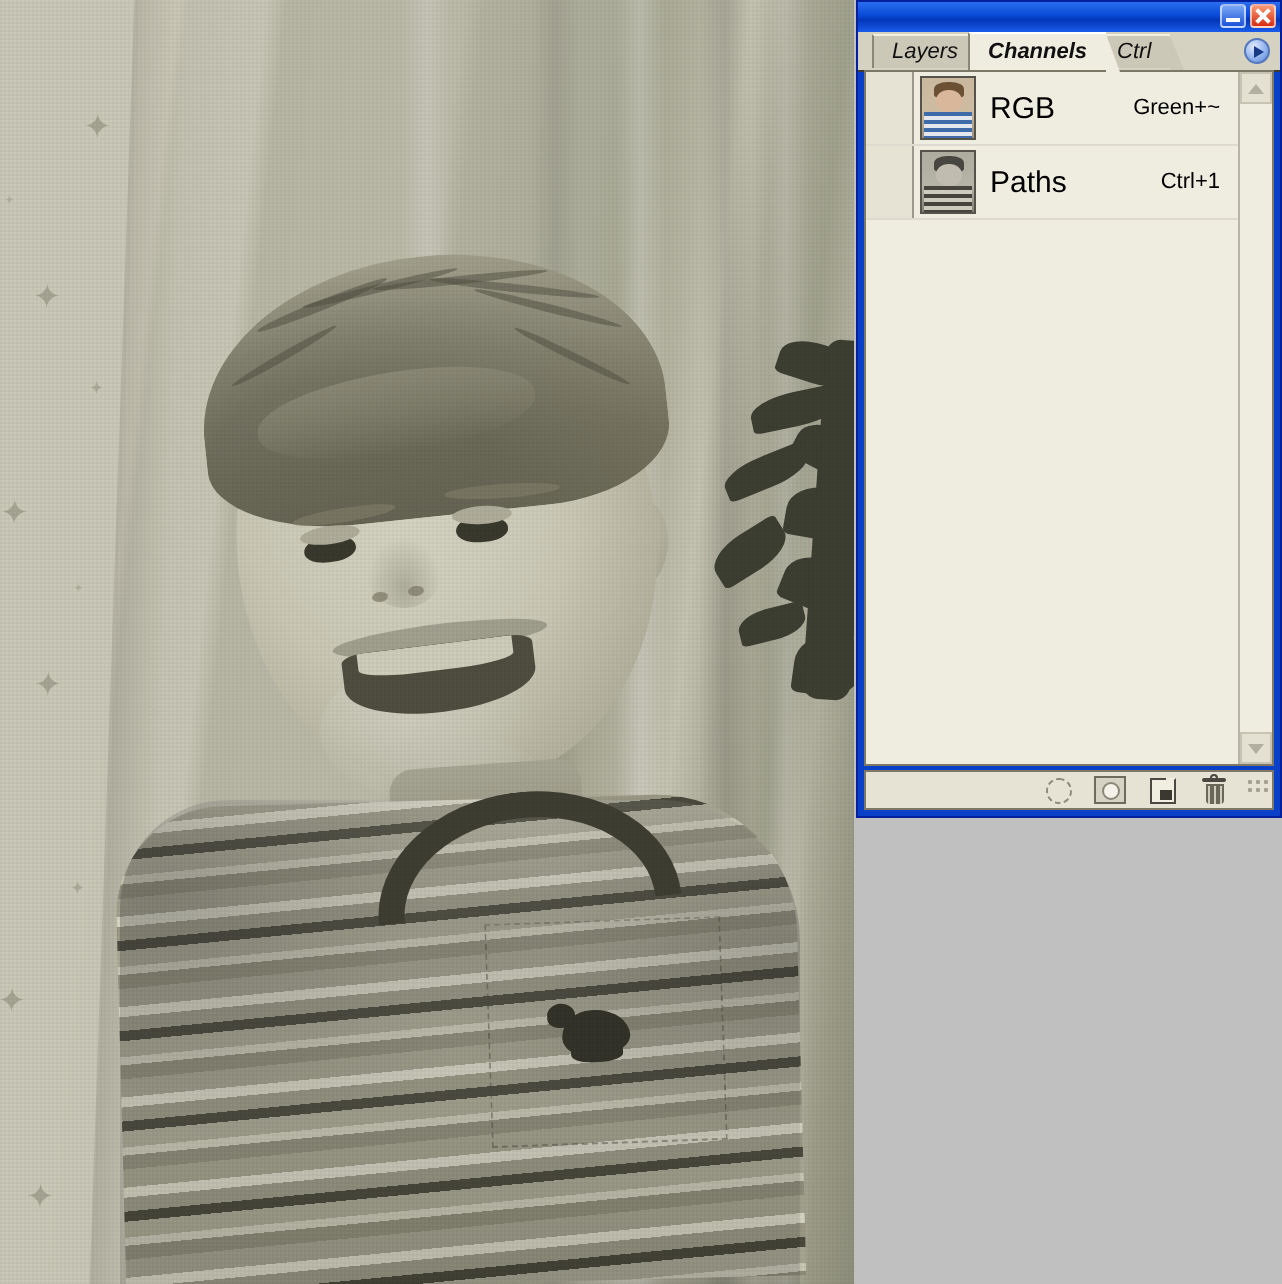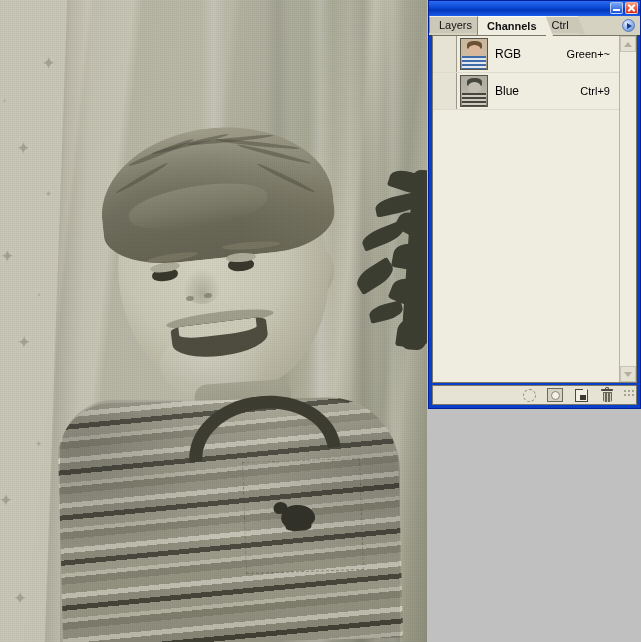--- a/index.html
+++ b/index.html
@@ -208,22 +208,23 @@
   }
   .winbtn.close{background:linear-gradient(180deg,#f79a72,#d62b14);}
   .winbtn.close:before,.winbtn.close:after{
     content:"";position:absolute;left:1px;top:4px;width:9px;height:2px;background:#fff;
   }
   .winbtn.close:before{transform:rotate(45deg);}
   .winbtn.close:after{transform:rotate(-45deg);}
 
   .tabstrip{
     height:19px;background:#d6d2c2;position:relative;
-    display:flex;align-items:flex-start;padding-left:0;
+    display:flex;align-items:center;padding-left:7px;
     border-bottom:1px solid #3a3a32;
+    font-style:italic;
   }
   .tab{
     height:17px;line-height:17px;padding:0 9px 0 9px;
     font-size:11px;color:#101010;cursor:default;
     background:#ccc8b8;
     border-left:1px solid #8a8778;border-top:1px solid #f2efe2;
     position:relative;margin-right:-4px;
     box-sizing:border-box;
   }
   .tab:after{
@@ -278,21 +279,21 @@
     width:28px;height:32px;margin:0 6px 0 3px;
     border:1px solid #55534a;box-sizing:border-box;overflow:hidden;position:relative;
     flex:0 0 auto;
   }
   .thumb .tbg{position:absolute;inset:0;}
   .thumb .thair{position:absolute;left:6px;top:2px;width:15px;height:8px;border-radius:45% 45% 20% 20%;}
   .thumb .tface{position:absolute;left:7px;top:6px;width:13px;height:11px;border-radius:48%;}
   .thumb .tshirt{
     position:absolute;left:1px;bottom:0;width:24px;height:13px;
   }
-  .label{flex:1;font-size:12px;color:#000;padding-left:1px;}
+  .label{flex:1;font-size:15px;color:#000;padding-left:1px;}
   .row.sel .label{color:#fff;font-weight:bold;}
   .shortcut{font-size:11px;color:#000;padding-right:9px;}
   .row.sel .shortcut{color:#fff;}
 
   .scrollbar{
     width:16px;background:#efece0;border-left:1px solid #b9b5a6;
     display:flex;flex-direction:column;justify-content:space-between;
   }
   .sbbtn{
     height:16px;background:#e4e0d2;border:1px solid #c8c4b4;box-sizing:border-box;
@@ -462,22 +463,22 @@
 
 
       <div class="row">
         <div class="eyecell"></div>
         <div class="thumb">
           <i class="tbg" style="background:linear-gradient(180deg,#aeab9f 0%,#b6b3a7 55%,#807e74 100%);"></i>
           <i class="thair" style="background:#484640;"></i>
           <i class="tface" style="background:#c0bdb0;"></i>
           <i class="tshirt" style="background:repeating-linear-gradient(180deg,#46443d 0 2px,#cdcabe 2px 4px);"></i>
         </div>
-        <div class="label">Blue</div>
-        <div class="shortcut">Ctrl+9</div>
+        <div class="label">Paths</div>
+        <div class="shortcut">Ctrl+1</div>
       </div>
 
     </div>
 
     <div class="scrollbar">
       <div class="sbbtn">
         <i class="sbarrow up"></i>
       </div>
       <div class="sbbtn">
         <i class="sbarrow dn"></i>

